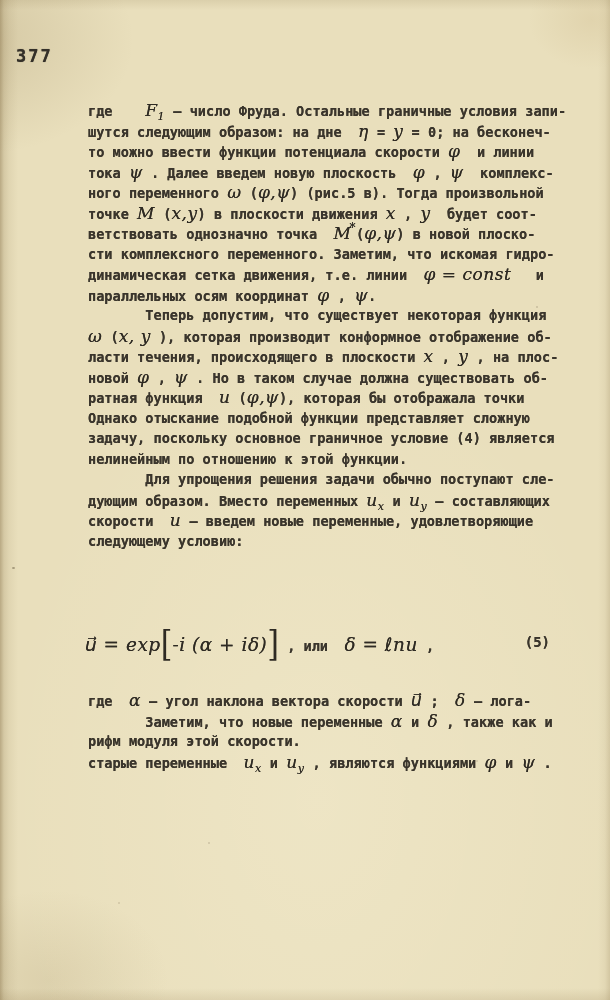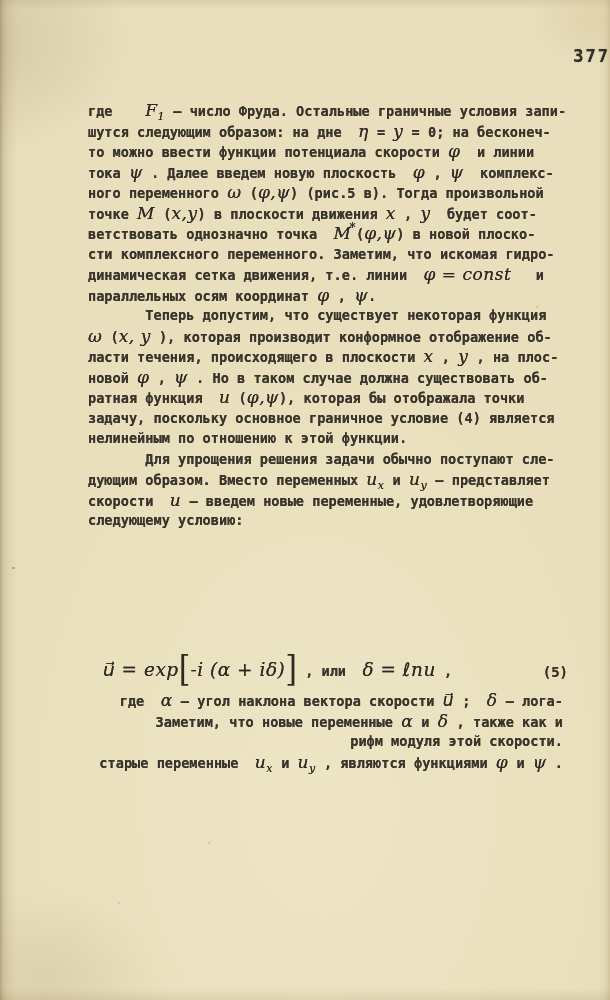--- a/index.html
+++ b/index.html
@@ -14,45 +14,45 @@
       radial-gradient(90px 70px at 97% 2%, rgba(205,185,140,.30), transparent 70%),
       radial-gradient(220px 160px at -4% 4%, rgba(128,106,64,.20), transparent 72%),
       radial-gradient(420px 620px at 52% 80%, rgba(255,250,228,.22), transparent 75%),
       radial-gradient(160px 120px at 8% 98%, rgba(140,118,74,.14), transparent 75%),
       linear-gradient(90deg, rgba(132,111,70,.48) 0px, rgba(132,111,70,.20) 4px, rgba(132,111,70,.09) 9px, rgba(132,111,70,0) 18px),
       linear-gradient(270deg, rgba(146,126,84,.26) 0px, rgba(146,126,84,.08) 5px, rgba(146,126,84,0) 12px),
       linear-gradient(180deg, rgba(146,126,84,.16) 0px, rgba(146,126,84,0) 10px),
       linear-gradient(0deg, rgba(146,126,84,.18) 0px, rgba(146,126,84,0) 12px);
   }
   .page-number{
-    position:absolute;top:46px;left:0;width:610px;text-align:right;
+    position:absolute;top:46px;left:0;width:610px;text-align:left;
     font-weight:700;font-size:17px;letter-spacing:2px;text-indent:16px;
     color:#343029;text-shadow:0 0 .7px rgba(52,48,41,.9);
   }
   .text-block{position:absolute;left:48px;width:515px;}
   #lines-top{top:100px;}
-  #lines-bottom{top:690px;text-align:right;}
+  #lines-bottom{top:690px;}
   .line{
     height:20.5px;line-height:20.5px;white-space:pre;
     font-size:13.6px;font-weight:700;color:#3a352c;
     text-shadow:0 0 .6px rgba(60,54,44,.85);
     margin-left:40px;
   }
   .typed{font-family:"DejaVu Sans Mono",monospace;}
   .math{
     font-family:"DejaVu Serif","DejaVu Sans",serif;
     font-style:italic;font-weight:500;font-size:17px;color:#2e2a23;
     text-shadow:0 0 .5px rgba(46,42,35,.9);
     letter-spacing:.5px;
   }
   sub.math{font-size:11px;vertical-align:-4px;line-height:0;}
   sup.math{font-size:12px;vertical-align:7px;line-height:0;margin-left:-2px;}
   .formula-row{
-    position:absolute;left:66px;top:634px;width:502px;height:46px;
-    display:flex;align-items:flex-end;
+    position:absolute;left:48px;top:634px;width:502px;height:46px;
+    display:flex;align-items:flex-start;
   }
   .formula-left{margin-left:37px;white-space:pre;}
   .formula-left .math{font-size:18.5px;}
   .formula-left .typed{
     font-size:13.6px;font-weight:700;color:#3a352c;
     text-shadow:0 0 .6px rgba(60,54,44,.85);
   }
   .bracket{
     font-family:"DejaVu Serif",serif;font-style:normal;font-weight:400;
     font-size:30px;color:#2e2a23;display:inline-block;
@@ -79,24 +79,25 @@
       <div class="line"><span class="typed">точке </span><span class="math">M</span><span class="typed"> (</span><span class="math">x,y</span><span class="typed">) в плоскости движения </span><span class="math">x</span><span class="typed"> , </span><span class="math">y</span><span class="typed">  будет соот-</span></div>
       <div class="line"><span class="typed">ветствовать однозначно точка  </span><span class="math">M</span><sup class="math">*</sup><span class="typed">(</span><span class="math">φ,ψ</span><span class="typed">) в новой плоско-</span></div>
       <div class="line"><span class="typed">сти комплексного переменного. Заметим, что искомая гидро-</span></div>
       <div class="line"><span class="typed">динамическая сетка движения, т.е. линии  </span><span class="math">φ = const</span><span class="typed">   и</span></div>
       <div class="line"><span class="typed">параллельных осям координат </span><span class="math">φ</span><span class="typed"> , </span><span class="math">ψ</span><span class="typed">.</span></div>
       <div class="line"><span class="typed">       Теперь допустим, что существует некоторая функция</span></div>
       <div class="line"><span class="math">ω</span><span class="typed"> (</span><span class="math">x, y</span><span class="typed"> ), которая производит конформное отображение об-</span></div>
       <div class="line"><span class="typed">ласти течения, происходящего в плоскости </span><span class="math">x</span><span class="typed"> , </span><span class="math">y</span><span class="typed"> , на плос-</span></div>
       <div class="line"><span class="typed">новой </span><span class="math">φ</span><span class="typed"> , </span><span class="math">ψ</span><span class="typed"> . Но в таком случае должна существовать об-</span></div>
       <div class="line"><span class="typed">ратная функция  </span><span class="math">u</span><span class="typed"> (</span><span class="math">φ,ψ</span><span class="typed">), которая бы отображала точки</span></div>
+      <div class="line"><span class="typed">Однако отыскание подобной функции представляет сложную</span></div>
       <div class="line"><span class="typed">задачу, поскольку основное граничное условие (4) является</span></div>
       <div class="line"><span class="typed">нелинейным по отношению к этой функции.</span></div>
       <div class="line"><span class="typed">       Для упрощения решения задачи обычно поступают сле-</span></div>
-      <div class="line"><span class="typed">дующим образом. Вместо переменных </span><span class="math">u</span><sub class="math">x</sub><span class="typed"> и </span><span class="math">u</span><sub class="math">y</sub><span class="typed"> – представляет</span></div>
+      <div class="line"><span class="typed">дующим образом. Вместо переменных </span><span class="math">u</span><sub class="math">x</sub><span class="typed"> и </span><span class="math">u</span><sub class="math">y</sub><span class="typed"> – составляющих</span></div>
       <div class="line"><span class="typed">скорости  </span><span class="math">u</span><span class="typed"> – введем новые переменные, удовлетворяющие</span></div>
       <div class="line"><span class="typed">следующему условию:</span></div>
     </div>
 
   <div class="formula-row">
     <span class="formula-left" id="formula-left"><span class="math">u⃗ = exp</span><span class="bracket">[</span><span class="math">-i (α + iδ)</span><span class="bracket">]</span><span class="typed"> , или  </span><span class="math">δ = ℓnu</span><span class="typed"> ,</span></span>
     <span class="formula-number">(5)</span>
   </div>
 
   <div class="text-block" id="lines-bottom">

